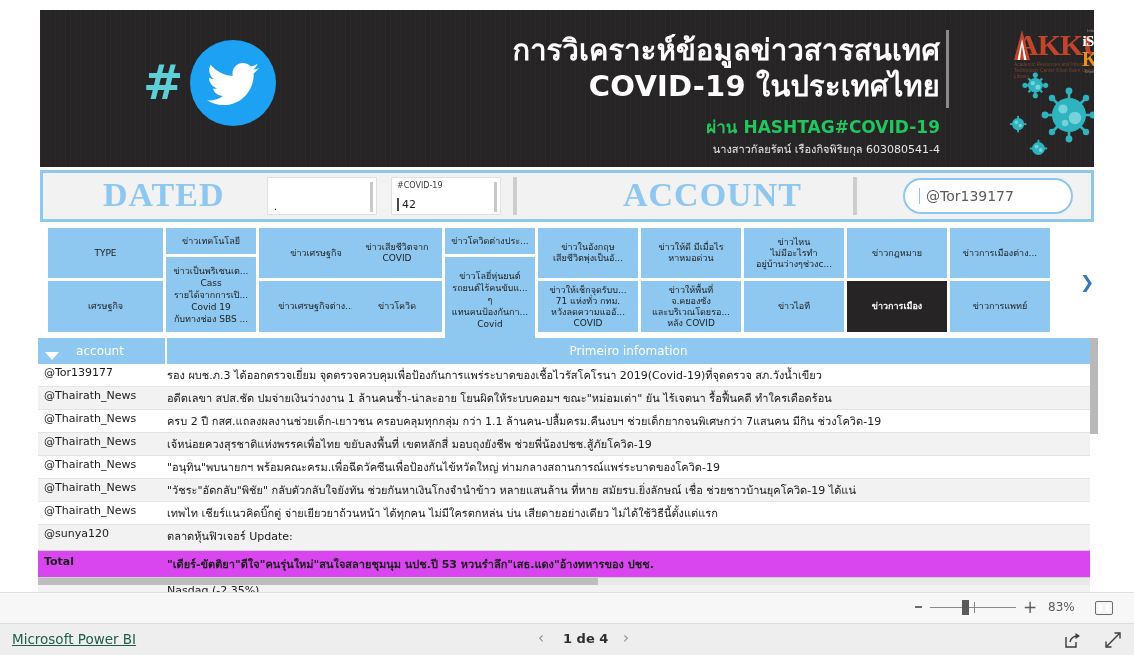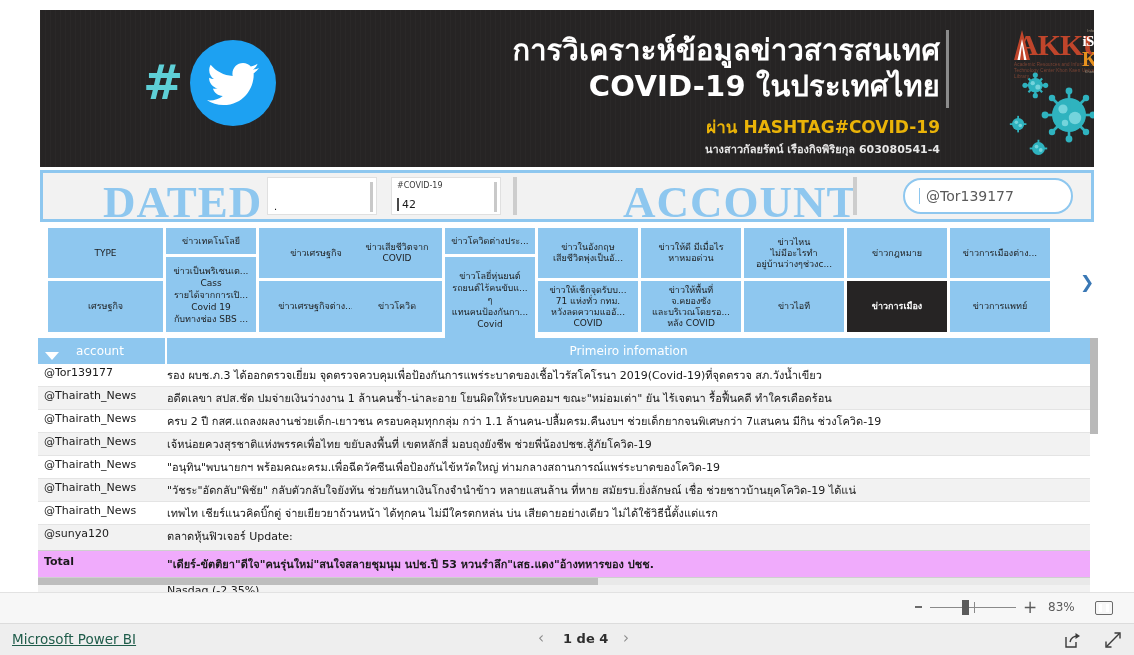--- a/index.html
+++ b/index.html
@@ -69,34 +69,34 @@
     position: absolute;
     left: 906px; top: 20px;
     width: 3px; height: 78px;
     background: #8c8c8c;
   }
   #hero-subtitle {
     position: absolute;
     left: 500px; top: 103px;
     width: 400px;
     text-align: right;
-    color: #eab308;
+    color: #22c55e;
     font-family: "DejaVu Sans", sans-serif;
     font-size: 17px;
     font-weight: 600;
   }
   #hero-author {
     position: absolute;
     left: 500px; top: 130px;
     width: 400px;
     text-align: right;
     color: #e8e8e8;
     font-family: "DejaVu Sans", sans-serif;
     font-size: 11px;
-    font-weight: 700;
+    font-weight: 400;
   }
 
   
   #logo-akkul {
     position: absolute; left: 974px; top: 20px;
     width: 100px; height: 46px;
   }
   #logo-akkul .akkul-word {
     font-family: "Liberation Serif", serif;
     font-weight: bold; font-size: 30px;
@@ -131,21 +131,21 @@
     position: absolute;
     left: 40px; top: 170px;
     width: 1054px; height: 52px;
     background: #f2f2f2;
     border: 3px solid #8ec7ef;
   }
   .filter-label {
     position: absolute;
     font-family: "Liberation Serif", serif;
     font-weight: bold;
-    font-size: 45px;
+    font-size: 34px;
     color: #8ec7ef;
     letter-spacing: 1px;
     top: 3px;
   }
   #label-dated { left: 60px; }
   #label-account { left: 580px; }
 
   .slicer-box {
     position: absolute;
     top: 4px;
@@ -289,21 +289,21 @@
     flex: 1;
     padding: 2px 4px 2px 2px;
     white-space: pre-line;
     overflow: hidden;
   }
   #total-row {
     position: absolute;
     left: 0; bottom: 7px;
     width: 100%;
     display: flex;
-    background: #f0abfc;
+    background: #d946ef;
     border-top: 1px solid #cfcfcf;
     border-bottom: 1px solid #cfcfcf;
     font-size: 11px;
     font-family: "DejaVu Sans", sans-serif;
     font-weight: bold;
     color: #1a1a1a;
     padding: 2px 0;
   }
   #total-row .t-acct { padding-left: 6px; }
   #table-hscroll {

